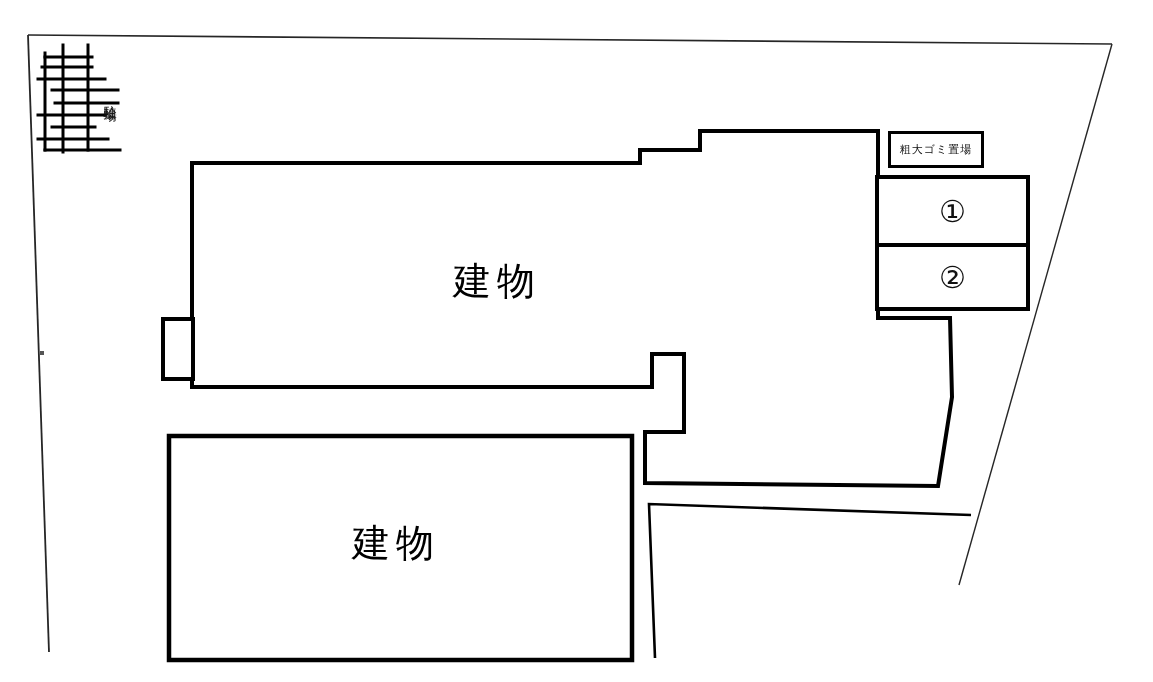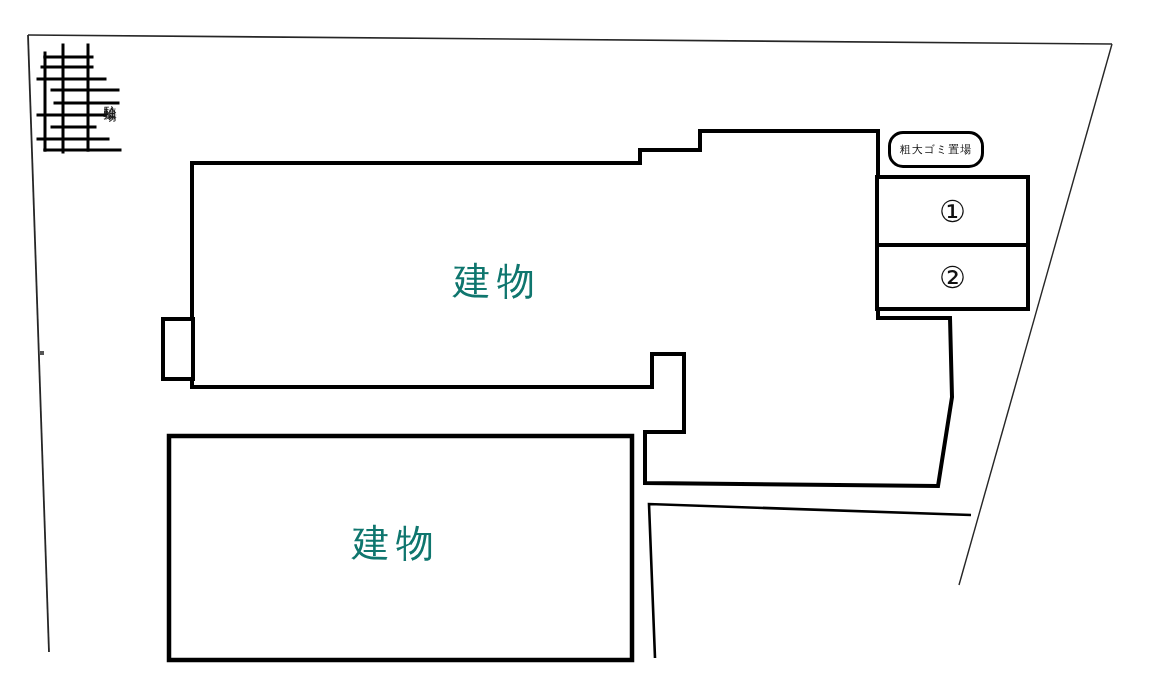--- a/index.html
+++ b/index.html
@@ -18,27 +18,26 @@
     position: absolute;
     left: 0; top: 0;
   }
   .overlay {
     position: absolute;
     color: #1a1a1a;
     display: flex;
     align-items: center;
     justify-content: center;
     white-space: nowrap;
-    border-radius: 15px;
   }
   .building-label {
     font-size: 38px;
     font-weight: 400;
     letter-spacing: 6px;
-    color: #0f766e;
+    color: #000000;
   }
   .vertical-label {
     writing-mode: vertical-rl;
     text-orientation: upright;
     font-size: 13px;
     letter-spacing: 2px;
     line-height: 1.05;
     color: #111;
   }
   .sign-box {

